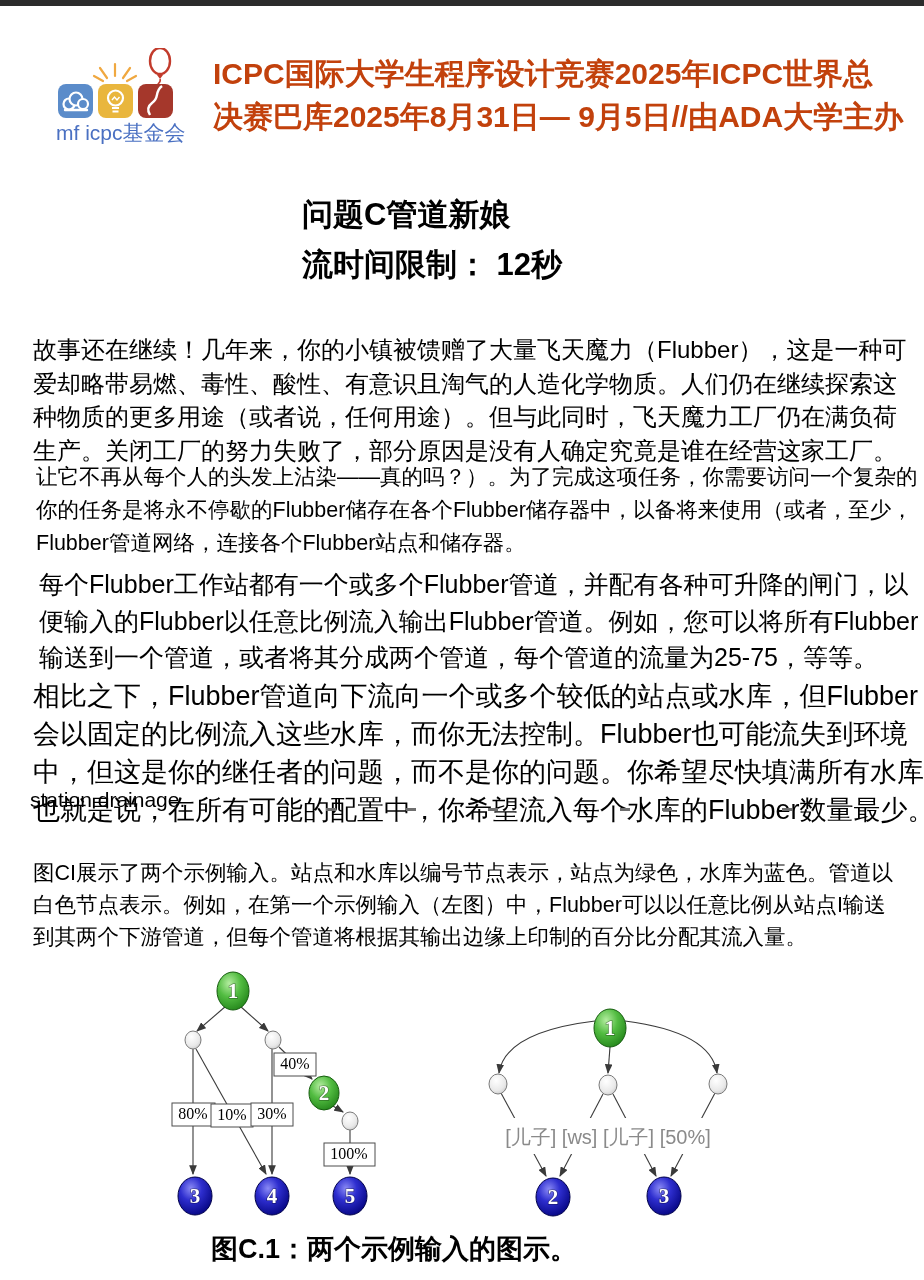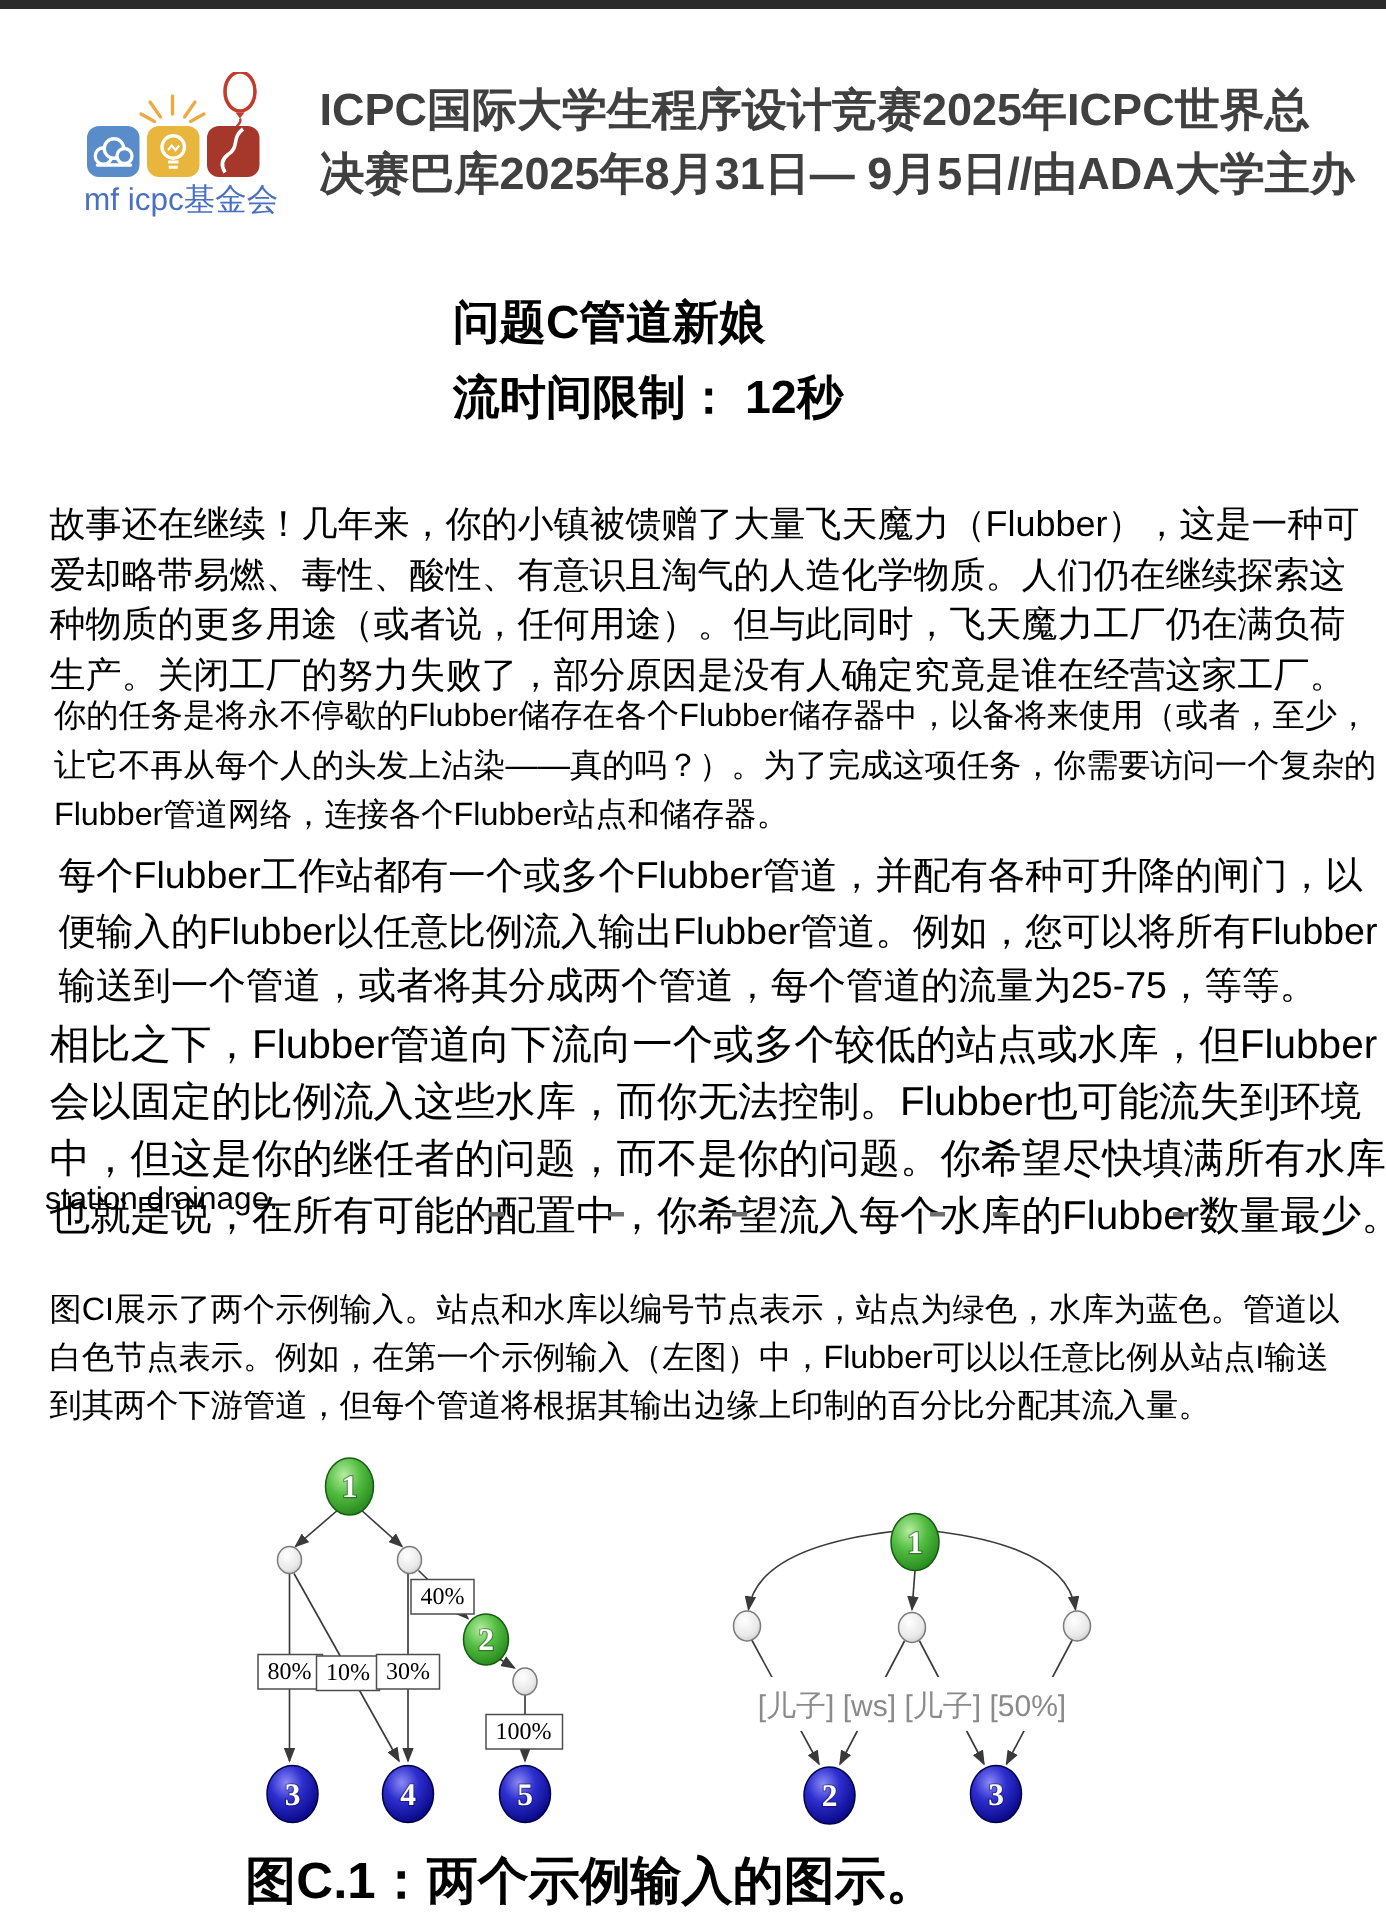--- a/index.html
+++ b/index.html
@@ -10,39 +10,39 @@
     color:#000;
   }
   .abs{position:absolute;}
   .top-bar{left:0;top:0;width:924px;height:6px;background:#2b2b2b;}
 
   
   .logo-wrap{left:56px;top:48px;width:132px;}
   .logo-caption{position:absolute;left:56px;top:119px;width:140px;
     font-size:21px;color:#4a70c2;letter-spacing:0;}
   .header-title{left:213px;top:52px;width:706px;
-    font-size:30px;font-weight:700;line-height:43px;color:#404040;}
+    font-size:30px;font-weight:700;line-height:43px;color:#c2410c;}
 
   
   .problem-title{left:302px;top:190px;font-size:31px;font-weight:700;line-height:50px;}
 
   
   .para{white-space:nowrap;margin-left:11px;}
   .p1{left:22px;top:333px;font-size:24px;line-height:33.5px;}
   .p2{left:25px;top:461px;font-size:21.5px;line-height:33px;}
   .p3{left:28px;top:566px;font-size:25px;line-height:36.5px;}
   .p4{left:22px;top:677px;font-size:27px;line-height:38px;}
   .station-note{left:30px;top:788px;font-family:Liberation Sans, sans-serif;font-size:21px;}
   .p5{left:22px;top:857px;font-size:21.5px;line-height:32px;}
   .dash{position:absolute;top:808px;width:10px;height:3px;background:#6e6e6e;}
 
   
   .figure-svg{left:0;top:952px;width:924px;height:290px;}
   .figure-caption{left:0;top:1231px;width:788px;text-align:center;
-    font-size:34px;font-weight:600;}
+    font-size:27px;font-weight:600;}
 
   svg .edge{stroke:#3a3a3a;stroke-width:1.1;fill:none;}
   svg .pct-box{fill:#ffffff;stroke:#4d4d4d;stroke-width:1;}
   svg .pct-text{font-family:"Liberation Serif",serif;font-size:16px;fill:#000;text-anchor:middle;}
   svg .node-num{font-family:"Liberation Serif",serif;font-weight:700;font-size:21px;
     fill:#ffffff;text-anchor:middle;paint-order:stroke;stroke:rgba(0,0,0,0.35);stroke-width:1.5px;}
   svg .flow-label{font-family:"Liberation Sans",sans-serif;font-size:20px;fill:#8a8a8a;text-anchor:middle;}
 </style>
 </head>
 <body>
@@ -103,22 +103,22 @@
 </div>
 
 <div class="abs p1">
   <div class="para">故事还在继续！几年来，你的小镇被馈赠了大量飞天魔力（Flubber），这是一种可</div>
   <div class="para">爱却略带易燃、毒性、酸性、有意识且淘气的人造化学物质。人们仍在继续探索这</div>
   <div class="para">种物质的更多用途（或者说，任何用途）。但与此同时，飞天魔力工厂仍在满负荷</div>
   <div class="para">生产。关闭工厂的努力失败了，部分原因是没有人确定究竟是谁在经营这家工厂。</div>
 </div>
 
 <div class="abs p2">
+  <div class="para">让它不再从每个人的头发上沾染——真的吗？）。为了完成这项任务，你需要访问一个复杂的</div>
   <div class="para">你的任务是将永不停歇的Flubber储存在各个Flubber储存器中，以备将来使用（或者，至少，</div>
-  <div class="para">让它不再从每个人的头发上沾染——真的吗？）。为了完成这项任务，你需要访问一个复杂的</div>
   <div class="para">Flubber管道网络，连接各个Flubber站点和储存器。</div>
 </div>
 
 <div class="abs p3">
   <div class="para">每个Flubber工作站都有一个或多个Flubber管道，并配有各种可升降的闸门，以</div>
   <div class="para">便输入的Flubber以任意比例流入输出Flubber管道。例如，您可以将所有Flubber</div>
   <div class="para">输送到一个管道，或者将其分成两个管道，每个管道的流量为25-75，等等。</div>
 </div>
 
 <div class="abs p4">

